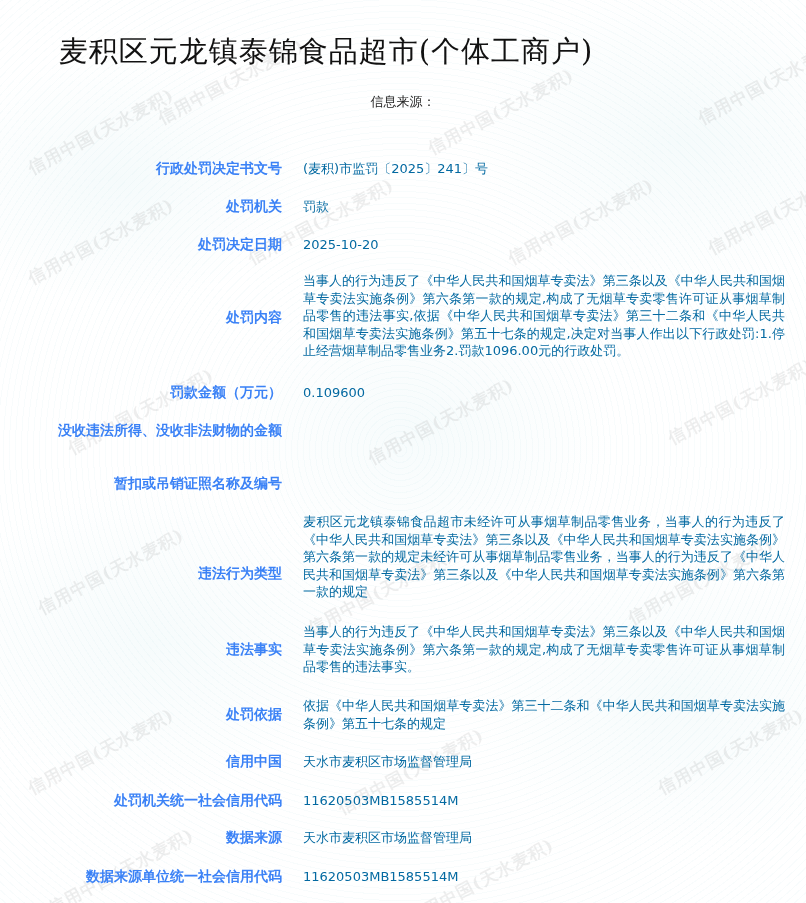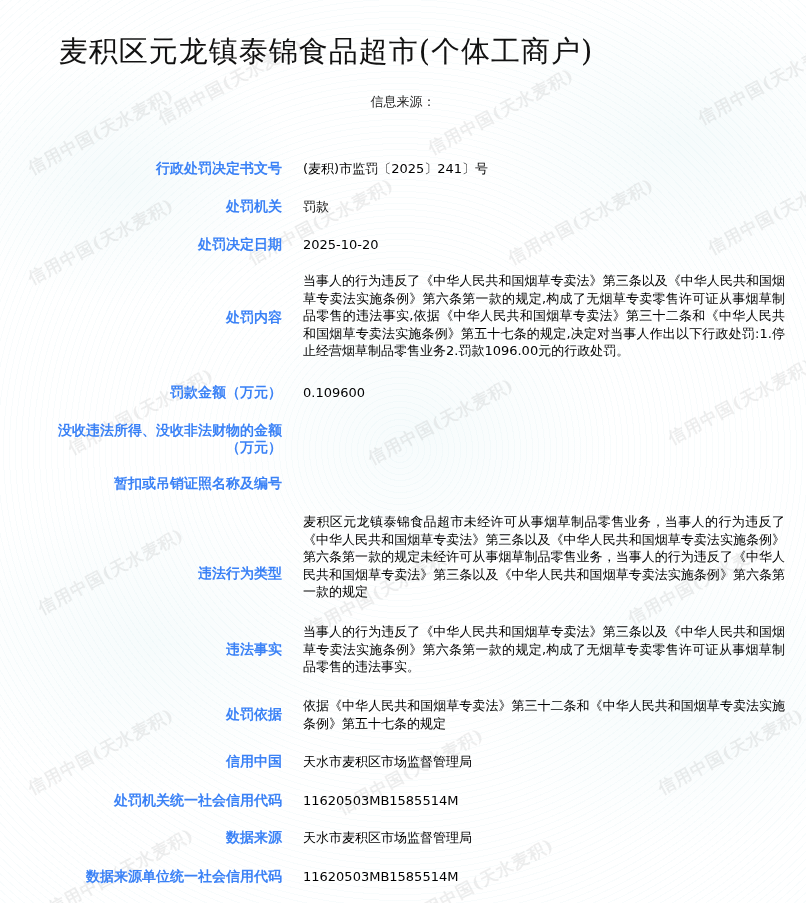--- a/index.html
+++ b/index.html
@@ -83,21 +83,21 @@
       color: #3b82f6;
       line-height: 17px;
       font-family: "DejaVu Serif", "Liberation Serif", serif;
     }
     .value {
       position: absolute;
       left: 303px;
       width: 482px;
       font-size: 13px;
       line-height: 17.5px;
-      color: #000000;
+      color: #0369a1;
       text-align: justify;
     }
   </style>
 </head>
 <body>
 
 <div class="bg-pattern"></div>
 
 <div class="watermarks">
   <span class="wm" style="left:20px;top:120px;">信用中国(天水麦积)</span>
@@ -146,21 +146,20 @@
   </div>
 
   <div class="row" style="top:384px;">
     <div class="label">罚款金额（万元）</div>
     <div class="value">0.109600</div>
   </div>
 
   <div class="row" style="top:422px;">
     <div class="label">
       <div>没收违法所得、没收非法财物的金额</div>
-      <div>（万元）</div>
     </div>
     <div class="value"></div>
   </div>
 
   <div class="row" style="top:475px;">
     <div class="label">暂扣或吊销证照名称及编号</div>
     <div class="value"></div>
   </div>
 
   <div class="row" style="top:513px;">

